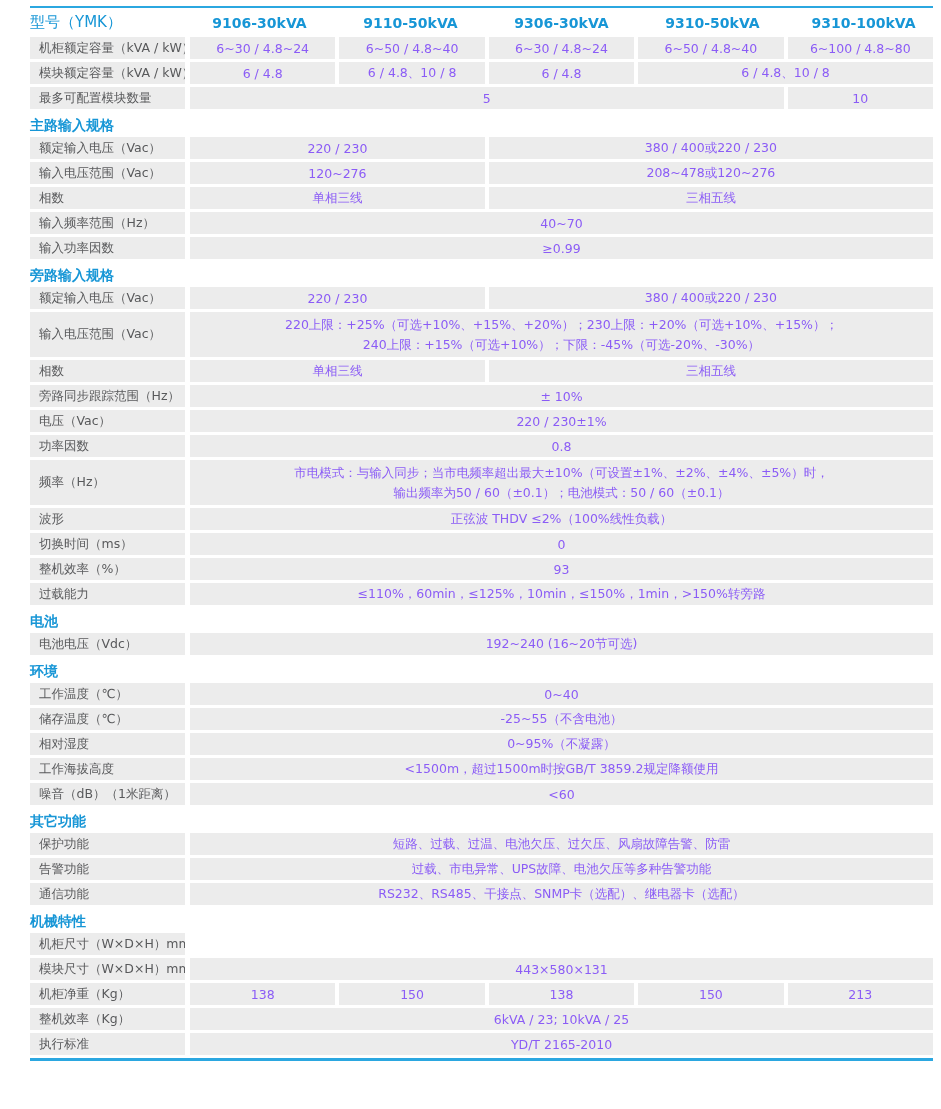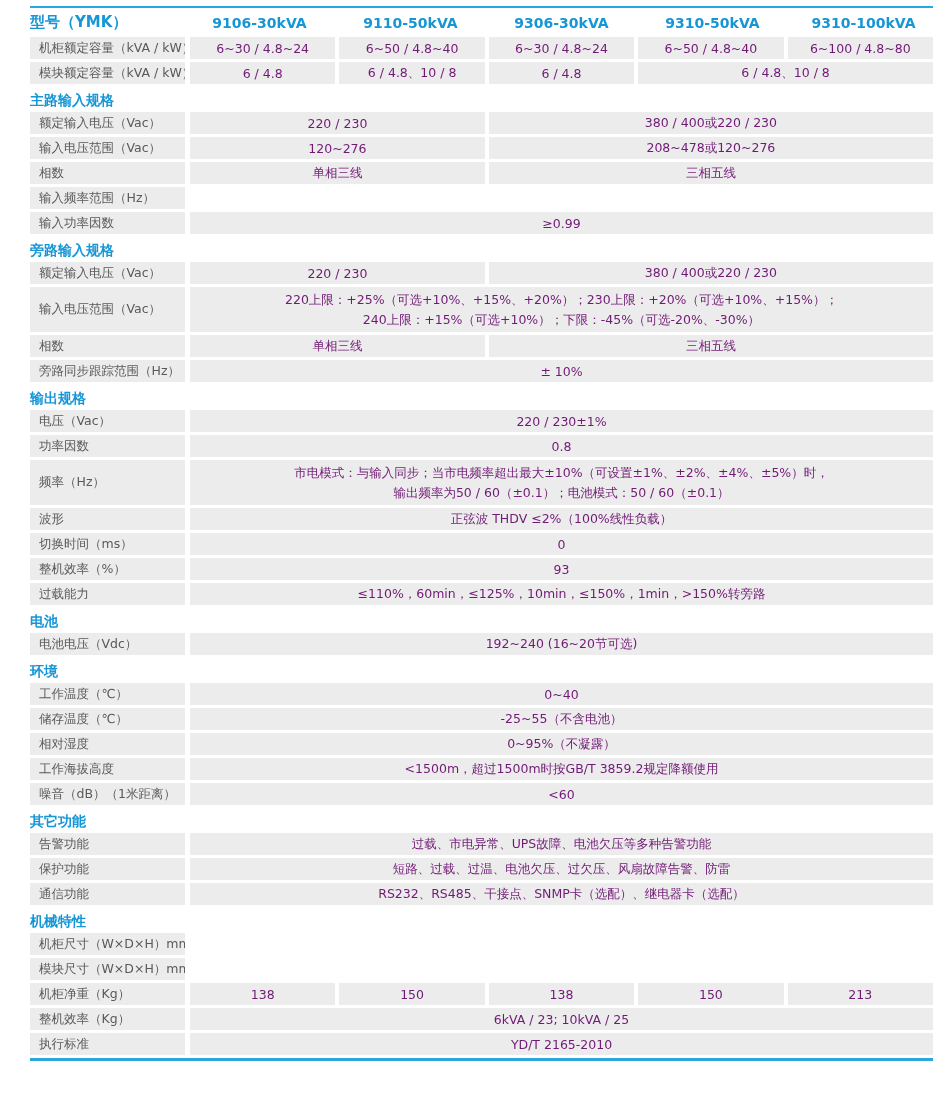--- a/index.html
+++ b/index.html
@@ -9,35 +9,35 @@
     -webkit-font-smoothing:antialiased;
   }
   .page { padding:6px 8px 0 30px; box-sizing:border-box; }
 
   .rule { background:#2ba7e0; }
   .rule.top { height:2px; margin-bottom:3px; }
   .rule.bottom { height:3px; margin-top:2px; }
 
   
   .hrow { display:flex; align-items:center; height:23px; margin-bottom:3px; }
-  .hlabel { width:155px; margin-right:5px; color:#1796d6; font-weight:bold; font-size:15px; white-space:nowrap; }
+  .hlabel { width:155px; margin-right:5px; color:#1796d6; font-weight:normal; font-size:15px; white-space:nowrap; }
   .hcells { display:flex; gap:12px; width:743px; }
   .hcell { position:relative; width:145.4px; display:flex; align-items:center; justify-content:center;
            color:#1796d6; font-weight:bold; font-size:14px; white-space:nowrap; }
 
   
   .section-title { color:#1796d6; font-weight:bold; font-size:14px; line-height:17px; margin:8px 0 3px; }
 
   
   .row { display:flex; margin-bottom:3px; }
   .rlabel { width:155px; margin-right:5px; height:22px; background:#ececec; color:#58595b;
             font-size:12.5px; display:flex; align-items:center; padding-left:9px; box-sizing:border-box;
             white-space:nowrap; overflow:hidden; }
   .cells { display:flex; gap:4px; width:743px; }
-  .cell { background:#ececec; color:#701a75; font-size:12.5px; height:22px;
+  .cell { background:#ececec; color:#8b5cf6; font-size:12.5px; height:22px;
           display:flex; flex-direction:column; align-items:center; justify-content:center;
           text-align:left; box-sizing:border-box;
           width:calc(var(--span) * 145.4px + (var(--span) - 1) * 4px); }
   .row.tall .rlabel, .row.tall .cell { height:45px; }
   .ln { line-height:20px; white-space:nowrap; }
 </style>
 </head>
 <body>
 
 <div class="page">
@@ -67,20 +67,27 @@
       </div>
       <div class="row">
         <div class="rlabel">模块额定容量（kVA / kW）</div>
         <div class="cells">
           <div class="cell" style="--span: 1;">6 / 4.8</div>
           <div class="cell" style="--span: 1;">6 / 4.8、10 / 8</div>
           <div class="cell" style="--span: 1;">6 / 4.8</div>
           <div class="cell" style="--span: 2;">6 / 4.8、10 / 8</div>
         </div>
       </div>
+      <div class="row">
+        <div class="rlabel">最多可配置模块数量</div>
+        <div class="cells">
+          <div class="cell" style="--span: 4;">5</div>
+          <div class="cell" style="--span: 1;">10</div>
+        </div>
+      </div>
       <div class="section-title">主路输入规格</div>
       <div class="row">
         <div class="rlabel">额定输入电压（Vac）</div>
         <div class="cells">
           <div class="cell" style="--span: 2;">220 / 230</div>
           <div class="cell" style="--span: 3;">380 / 400或220 / 230</div>
         </div>
       </div>
       <div class="row">
         <div class="rlabel">输入电压范围（Vac）</div>
@@ -91,20 +98,23 @@
       </div>
       <div class="row">
         <div class="rlabel">相数</div>
         <div class="cells">
           <div class="cell" style="--span: 2;">单相三线</div>
           <div class="cell" style="--span: 3;">三相五线</div>
         </div>
       </div>
       <div class="row">
         <div class="rlabel">输入频率范围（Hz）</div>
+        <div class="cells">
+          <div class="cell" style="--span: 5;">40~70</div>
+        </div>
       </div>
       <div class="row">
         <div class="rlabel">输入功率因数</div>
         <div class="cells">
           <div class="cell" style="--span: 5;">≥0.99</div>
         </div>
       </div>
       <div class="section-title">旁路输入规格</div>
       <div class="row">
         <div class="rlabel">额定输入电压（Vac）</div>
@@ -128,21 +138,20 @@
           <div class="cell" style="--span: 2;">单相三线</div>
           <div class="cell" style="--span: 3;">三相五线</div>
         </div>
       </div>
       <div class="row">
         <div class="rlabel">旁路同步跟踪范围（Hz）</div>
         <div class="cells">
           <div class="cell" style="--span: 5;">± 10%</div>
         </div>
       </div>
-      <div class="section-title">输出规格</div>
       <div class="row">
         <div class="rlabel">电压（Vac）</div>
         <div class="cells">
           <div class="cell" style="--span: 5;">220 / 230±1%</div>
         </div>
       </div>
       <div class="row">
         <div class="rlabel">功率因数</div>
         <div class="cells">
           <div class="cell" style="--span: 5;">0.8</div>
@@ -214,43 +223,46 @@
         </div>
       </div>
       <div class="row">
         <div class="rlabel">噪音（dB）（1米距离）</div>
         <div class="cells">
           <div class="cell" style="--span: 5;">&lt;60</div>
         </div>
       </div>
       <div class="section-title">其它功能</div>
       <div class="row">
+        <div class="rlabel">保护功能</div>
+        <div class="cells">
+          <div class="cell" style="--span: 5;">短路、过载、过温、电池欠压、过欠压、风扇故障告警、防雷</div>
+        </div>
+      </div>
+      <div class="row">
         <div class="rlabel">告警功能</div>
         <div class="cells">
           <div class="cell" style="--span: 5;">过载、市电异常、UPS故障、电池欠压等多种告警功能</div>
         </div>
       </div>
       <div class="row">
-        <div class="rlabel">保护功能</div>
-        <div class="cells">
-          <div class="cell" style="--span: 5;">短路、过载、过温、电池欠压、过欠压、风扇故障告警、防雷</div>
-        </div>
-      </div>
-      <div class="row">
         <div class="rlabel">通信功能</div>
         <div class="cells">
           <div class="cell" style="--span: 5;">RS232、RS485、干接点、SNMP卡（选配）、继电器卡（选配）</div>
         </div>
       </div>
       <div class="section-title">机械特性</div>
       <div class="row">
         <div class="rlabel">机柜尺寸（W×D×H）mm</div>
       </div>
       <div class="row">
         <div class="rlabel">模块尺寸（W×D×H）mm</div>
+        <div class="cells">
+          <div class="cell" style="--span: 5;">443×580×131</div>
+        </div>
       </div>
       <div class="row">
         <div class="rlabel">机柜净重（Kg）</div>
         <div class="cells">
           <div class="cell" style="--span: 1;">138</div>
           <div class="cell" style="--span: 1;">150</div>
           <div class="cell" style="--span: 1;">138</div>
           <div class="cell" style="--span: 1;">150</div>
           <div class="cell" style="--span: 1;">213</div>
         </div>

